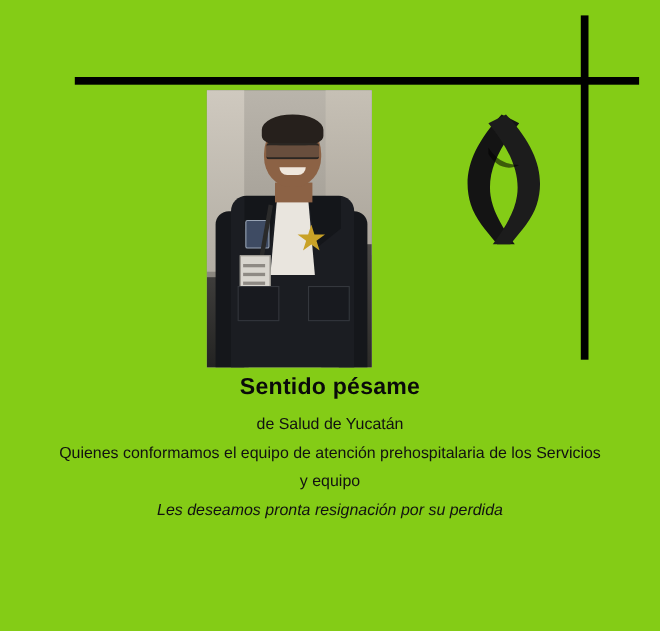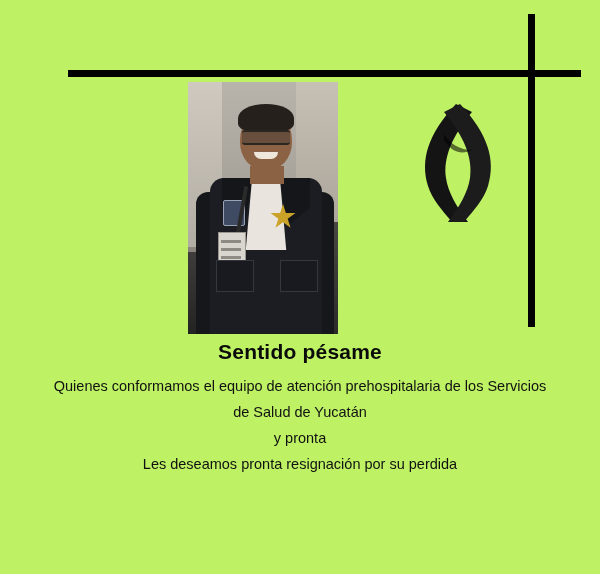--- a/index.html
+++ b/index.html
@@ -12,21 +12,21 @@
     background: #ffffff;
     font-family: "Liberation Sans", sans-serif;
     color: #111111;
     overflow: hidden;
   }
 
   .card {
     position: relative;
     width: 600px;
     height: 574px;
-    background: #bef264;
+    background: #84cc16;
   }
 
   
   .cross-vertical {
     position: absolute;
     left: 528px;
     top: 14px;
     width: 7px;
     height: 313px;
     background: #000000;
@@ -262,20 +262,21 @@
     font-weight: bold;
     color: #000000;
     margin: 14px 0 12px 0;
     letter-spacing: 0.2px;
   }
   .closing {
     font-size: 14.5px;
     line-height: 20px;
     color: #111111;
     margin: 0 14px 3px 14px;
+    font-style: italic;
   }
 </style>
 </head>
 <body>
 
 <div class="card">
 
   <div class="cross-vertical"></div>
   <div class="cross-horizontal"></div>
 
@@ -311,20 +312,20 @@
   <div class="ribbon">
     <svg width="120" height="130" viewBox="0 0 120 130" aria-hidden="true">
       <path d="M58 4 C30 34 22 60 30 86 C34 99 44 110 54 122 L70 122 C58 106 50 92 48 78 C45 58 54 36 74 12 Z" fill="#141414"></path>
       <path d="M62 4 C90 34 98 60 90 86 C86 99 76 110 66 122 L50 122 C62 106 70 92 72 78 C75 58 66 36 46 12 Z" fill="#1c1c1c"></path>
       <path d="M46 34 C52 44 62 50 74 50 C62 56 52 50 46 40 Z" fill="#000000" opacity="0.55"></path>
     </svg>
   </div>
 
   <div class="text-block">
     <div class="headline">Sentido pésame</div>
+    <div class="para">de Salud de Yucatán</div>
     <div class="para">Quienes conformamos el equipo de atención prehospitalaria de los Servicios</div>
-    <div class="para">de Salud de Yucatán</div>
-    <div class="para">y pronta</div>
+    <div class="para">y equipo</div>
     <div class="closing">Les deseamos pronta resignación por su perdida</div>
 
   </div>
 
 </div>
 
 </body></html>

